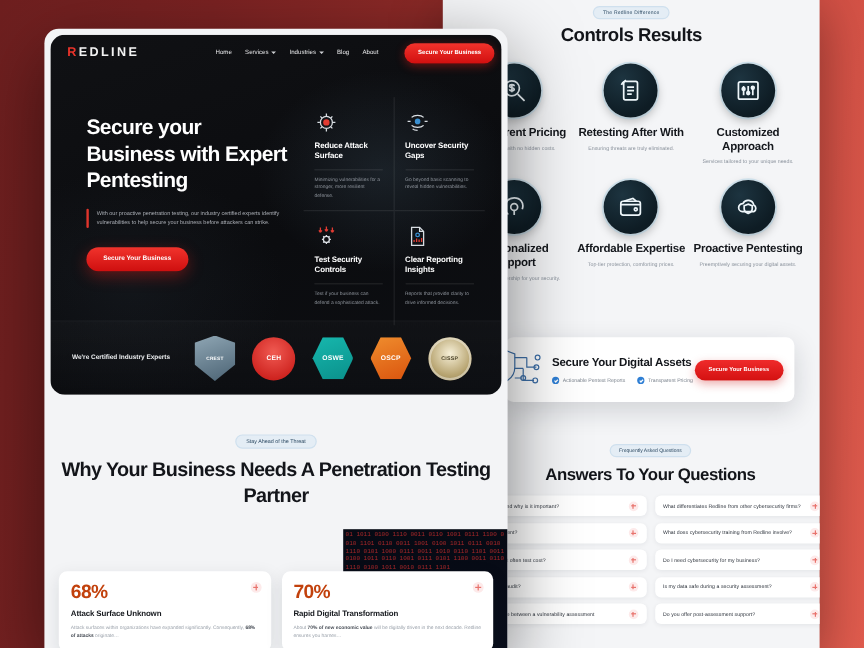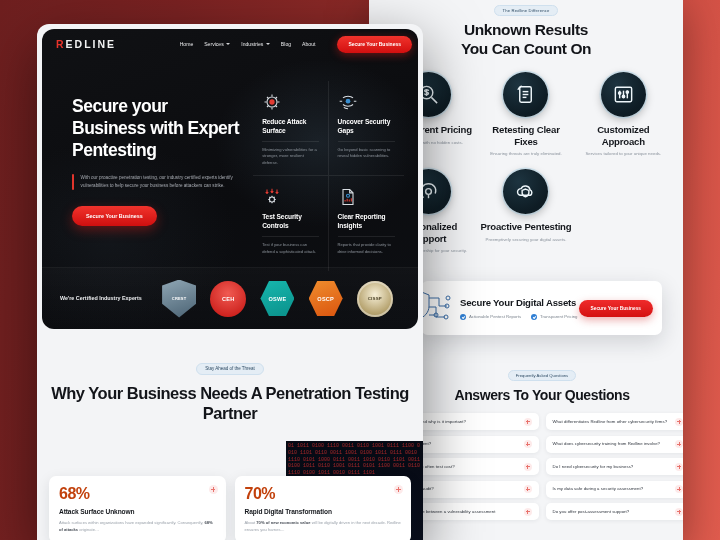--- a/index.html
+++ b/index.html
@@ -184,22 +184,21 @@
   .stat-plus:before,.stat-plus:after{content:"";position:absolute;background:#e8736d;}
   .stat-plus:before{left:2.2px;top:4px;width:4.6px;height:1px;}
   .stat-plus:after{left:4px;top:2.2px;width:1px;height:4.6px;}
 </style>
 </head>
 <body>
 
 <div class="panel-right">
   <div class="r-badge">The Redline Difference</div>
   <div class="r-title">
-    <span>Unknown Results</span><br>
-    <span>You Can Count On</span>
+    <span>Controls Results</span><br>
   </div>
 
   <div class="r-grid">
     <div class="r-cell">
       <div class="r-ico">
         <svg viewBox="0 0 24 24">
             <circle cx="10" cy="10" r="6.5"></circle>
             <line x1="15" y1="15" x2="21" y2="21"></line>
             <path d="M10 6.5v7M12 8.3c0-1-.9-1.4-2-1.4s-2 .5-2 1.3.9 1.1 2 1.3 2 .4 2 1.3-.9 1.4-2 1.4-2-.5-2-1.3"></path>
           </svg>
@@ -210,21 +209,21 @@
     <div class="r-cell">
       <div class="r-ico">
         <svg viewBox="0 0 24 24">
             <rect x="6" y="4" width="12" height="16" rx="1.5"></rect>
             <line x1="9" y1="9" x2="15" y2="9"></line>
             <line x1="9" y1="12" x2="15" y2="12"></line>
             <line x1="9" y1="15" x2="13" y2="15"></line>
             <path d="M4 7a9 9 0 0 1 4-4"></path>
           </svg>
       </div>
-      <div class="r-h">Retesting Clear Fixes</div>
+      <div class="r-h">Retesting After With</div>
       <div class="r-p">Ensuring threats are truly eliminated.</div>
     </div>
     <div class="r-cell">
       <div class="r-ico">
         <svg viewBox="0 0 24 24">
             <rect x="3.5" y="4.5" width="17" height="15" rx="1.5"></rect>
             <line x1="8" y1="8" x2="8" y2="16"></line>
             <line x1="12" y1="8" x2="12" y2="16"></line>
             <line x1="16" y1="8" x2="16" y2="16"></line>
             <circle cx="8" cy="10.5" r="1.2"></circle>
@@ -239,20 +238,32 @@
       <div class="r-ico">
         <svg viewBox="0 0 24 24">
             <path d="M5 14c-2-6 2-10 7-10s9 4 7 10"></path>
             <path d="M5 13v3a2 2 0 0 0 2 2"></path>
             <circle cx="12" cy="12" r="3"></circle>
             <path d="M12 15v4"></path>
           </svg>
       </div>
       <div class="r-h">Personalized Support</div>
       <div class="r-p">Dedicated partnership for your security.</div>
+    </div>
+    <div class="r-cell">
+      <div class="r-ico">
+        <svg viewBox="0 0 24 24">
+            <rect x="3.5" y="7" width="17" height="12" rx="2"></rect>
+            <path d="M3.5 10h17"></path>
+            <circle cx="16.5" cy="14" r="1.3"></circle>
+            <path d="M6 7l8-2.5 3 2.5"></path>
+          </svg>
+      </div>
+      <div class="r-h">Affordable Expertise</div>
+      <div class="r-p">Top-tier protection, comforting prices.</div>
     </div>
     <div class="r-cell">
       <div class="r-ico">
         <svg viewBox="0 0 24 24">
             <path d="M7 16a3.5 3.5 0 0 1 .4-7 5 5 0 0 1 9.4 1.2A3.3 3.3 0 0 1 17 16z"></path>
             <path d="M12 9.5l3.5 1.4v2.6c0 2-1.6 3.3-3.5 4-1.9-.7-3.5-2-3.5-4v-2.6z"></path>
           </svg>
       </div>
       <div class="r-h">Proactive Pentesting</div>
       <div class="r-p">Preemptively securing your digital assets.</div>

